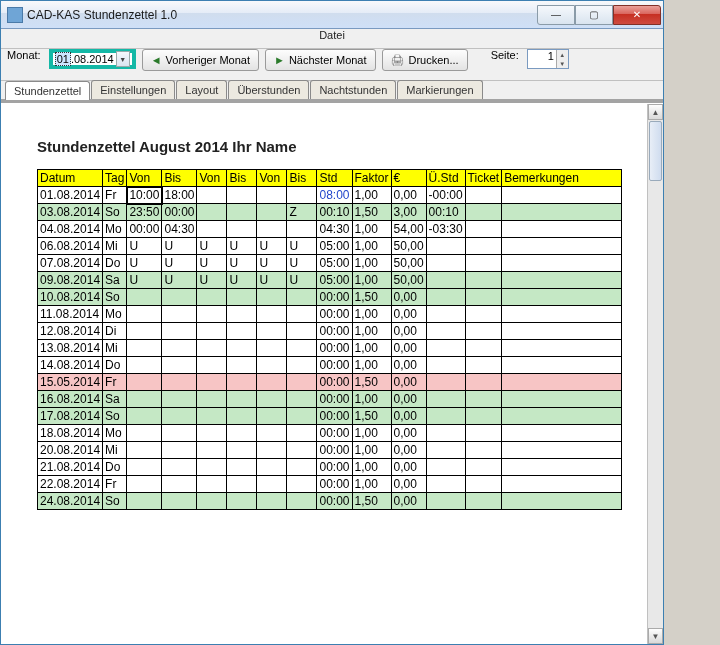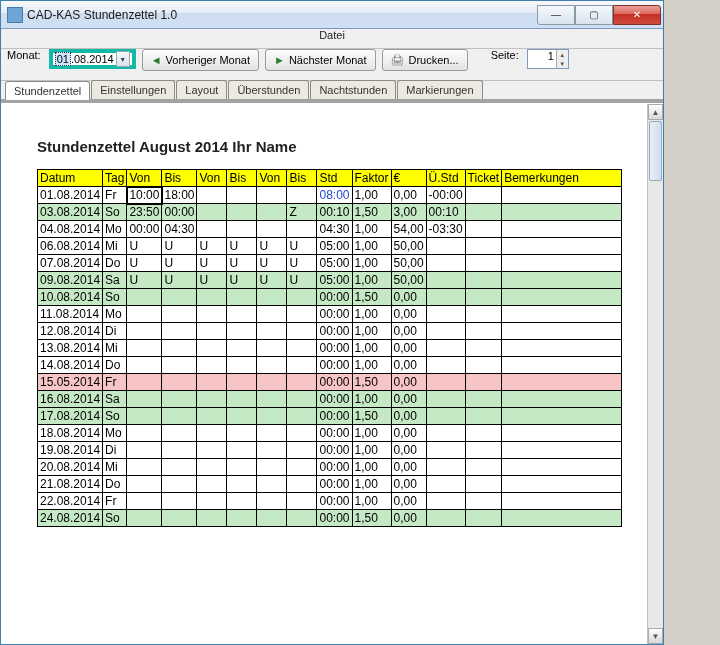--- a/index.html
+++ b/index.html
@@ -381,36 +381,20 @@
                 <td class="col-time"></td>
                 <td class="col-time"></td>
                 <td class="col-std r">00:00</td>
                 <td class="col-faktor r">1,00</td>
                 <td class="col-eur r">0,00</td>
                 <td class="col-ustd r"></td>
                 <td class="col-ticket"></td>
                 <td class="col-bem"></td>
               </tr>
               <tr>
-                <td class="col-datum">19.08.2014</td>
-                <td class="col-tag">Di</td>
-                <td class="col-time"></td>
-                <td class="col-time"></td>
-                <td class="col-time"></td>
-                <td class="col-time"></td>
-                <td class="col-time"></td>
-                <td class="col-time"></td>
-                <td class="col-std r">00:00</td>
-                <td class="col-faktor r">1,00</td>
-                <td class="col-eur r">0,00</td>
-                <td class="col-ustd r"></td>
-                <td class="col-ticket"></td>
-                <td class="col-bem"></td>
-              </tr>
-              <tr>
                 <td class="col-datum">20.08.2014</td>
                 <td class="col-tag">Mi</td>
                 <td class="col-time"></td>
                 <td class="col-time"></td>
                 <td class="col-time"></td>
                 <td class="col-time"></td>
                 <td class="col-time"></td>
                 <td class="col-time"></td>
                 <td class="col-std r">00:00</td>
                 <td class="col-faktor r">1,00</td>

